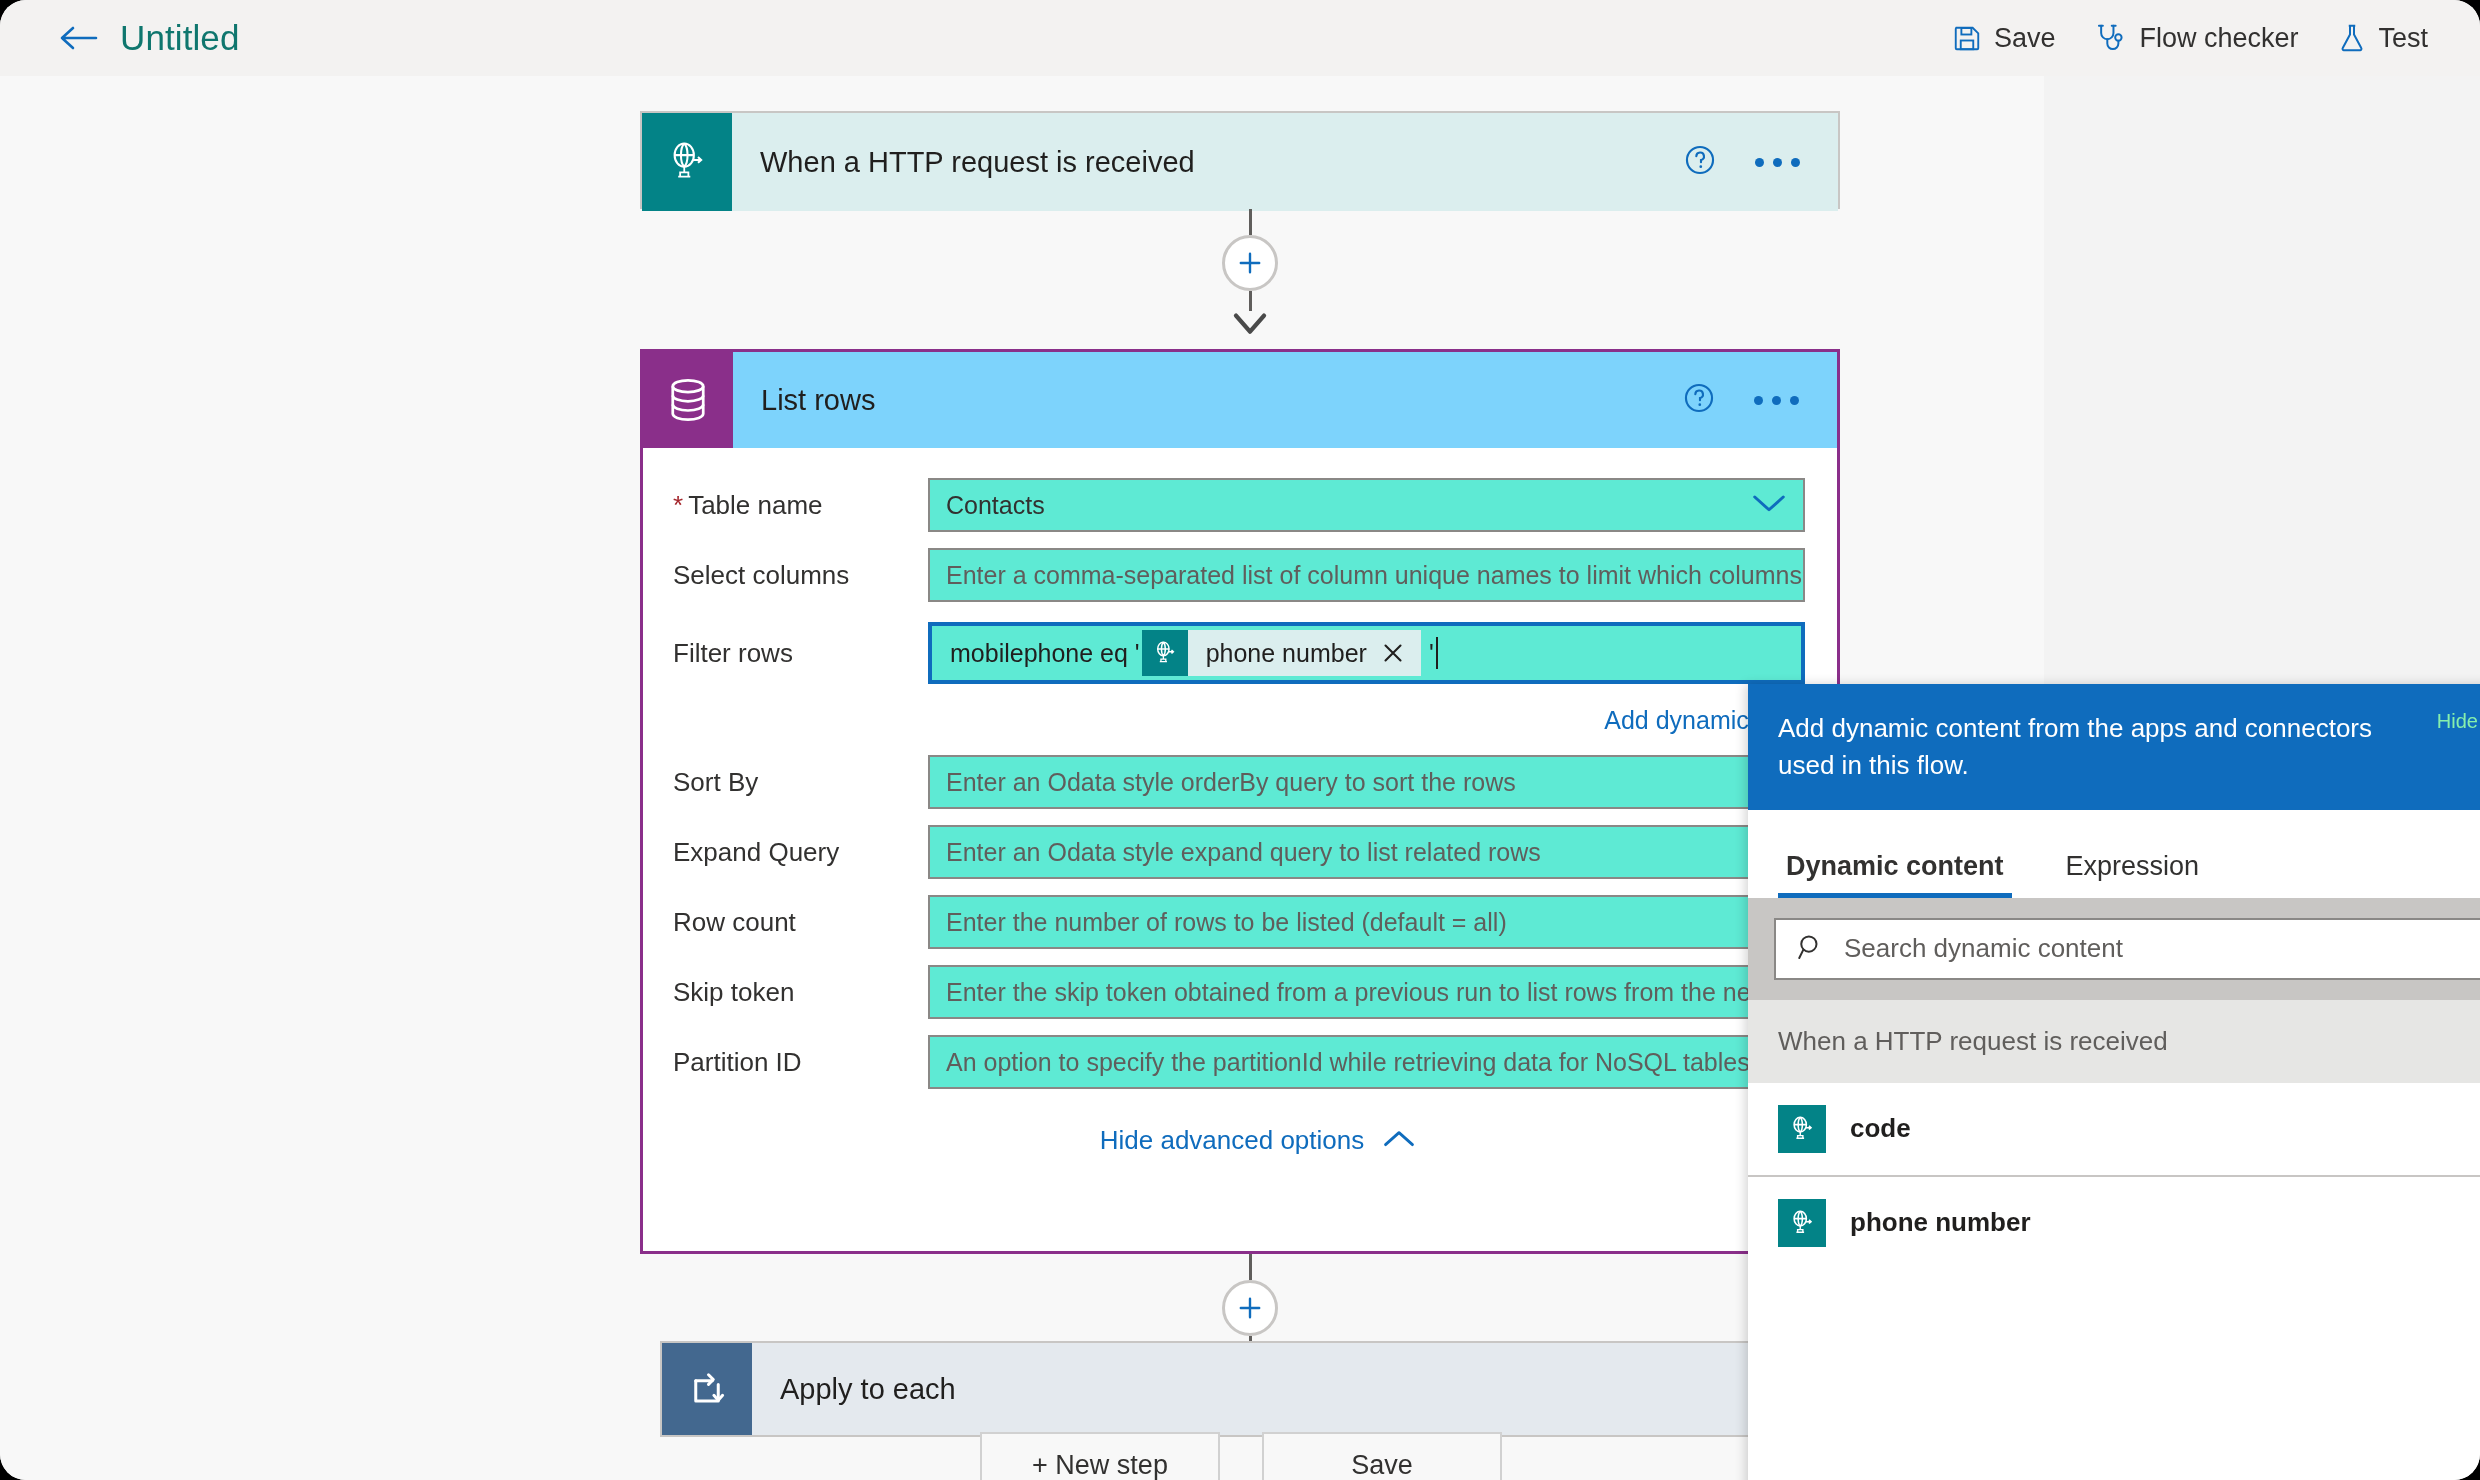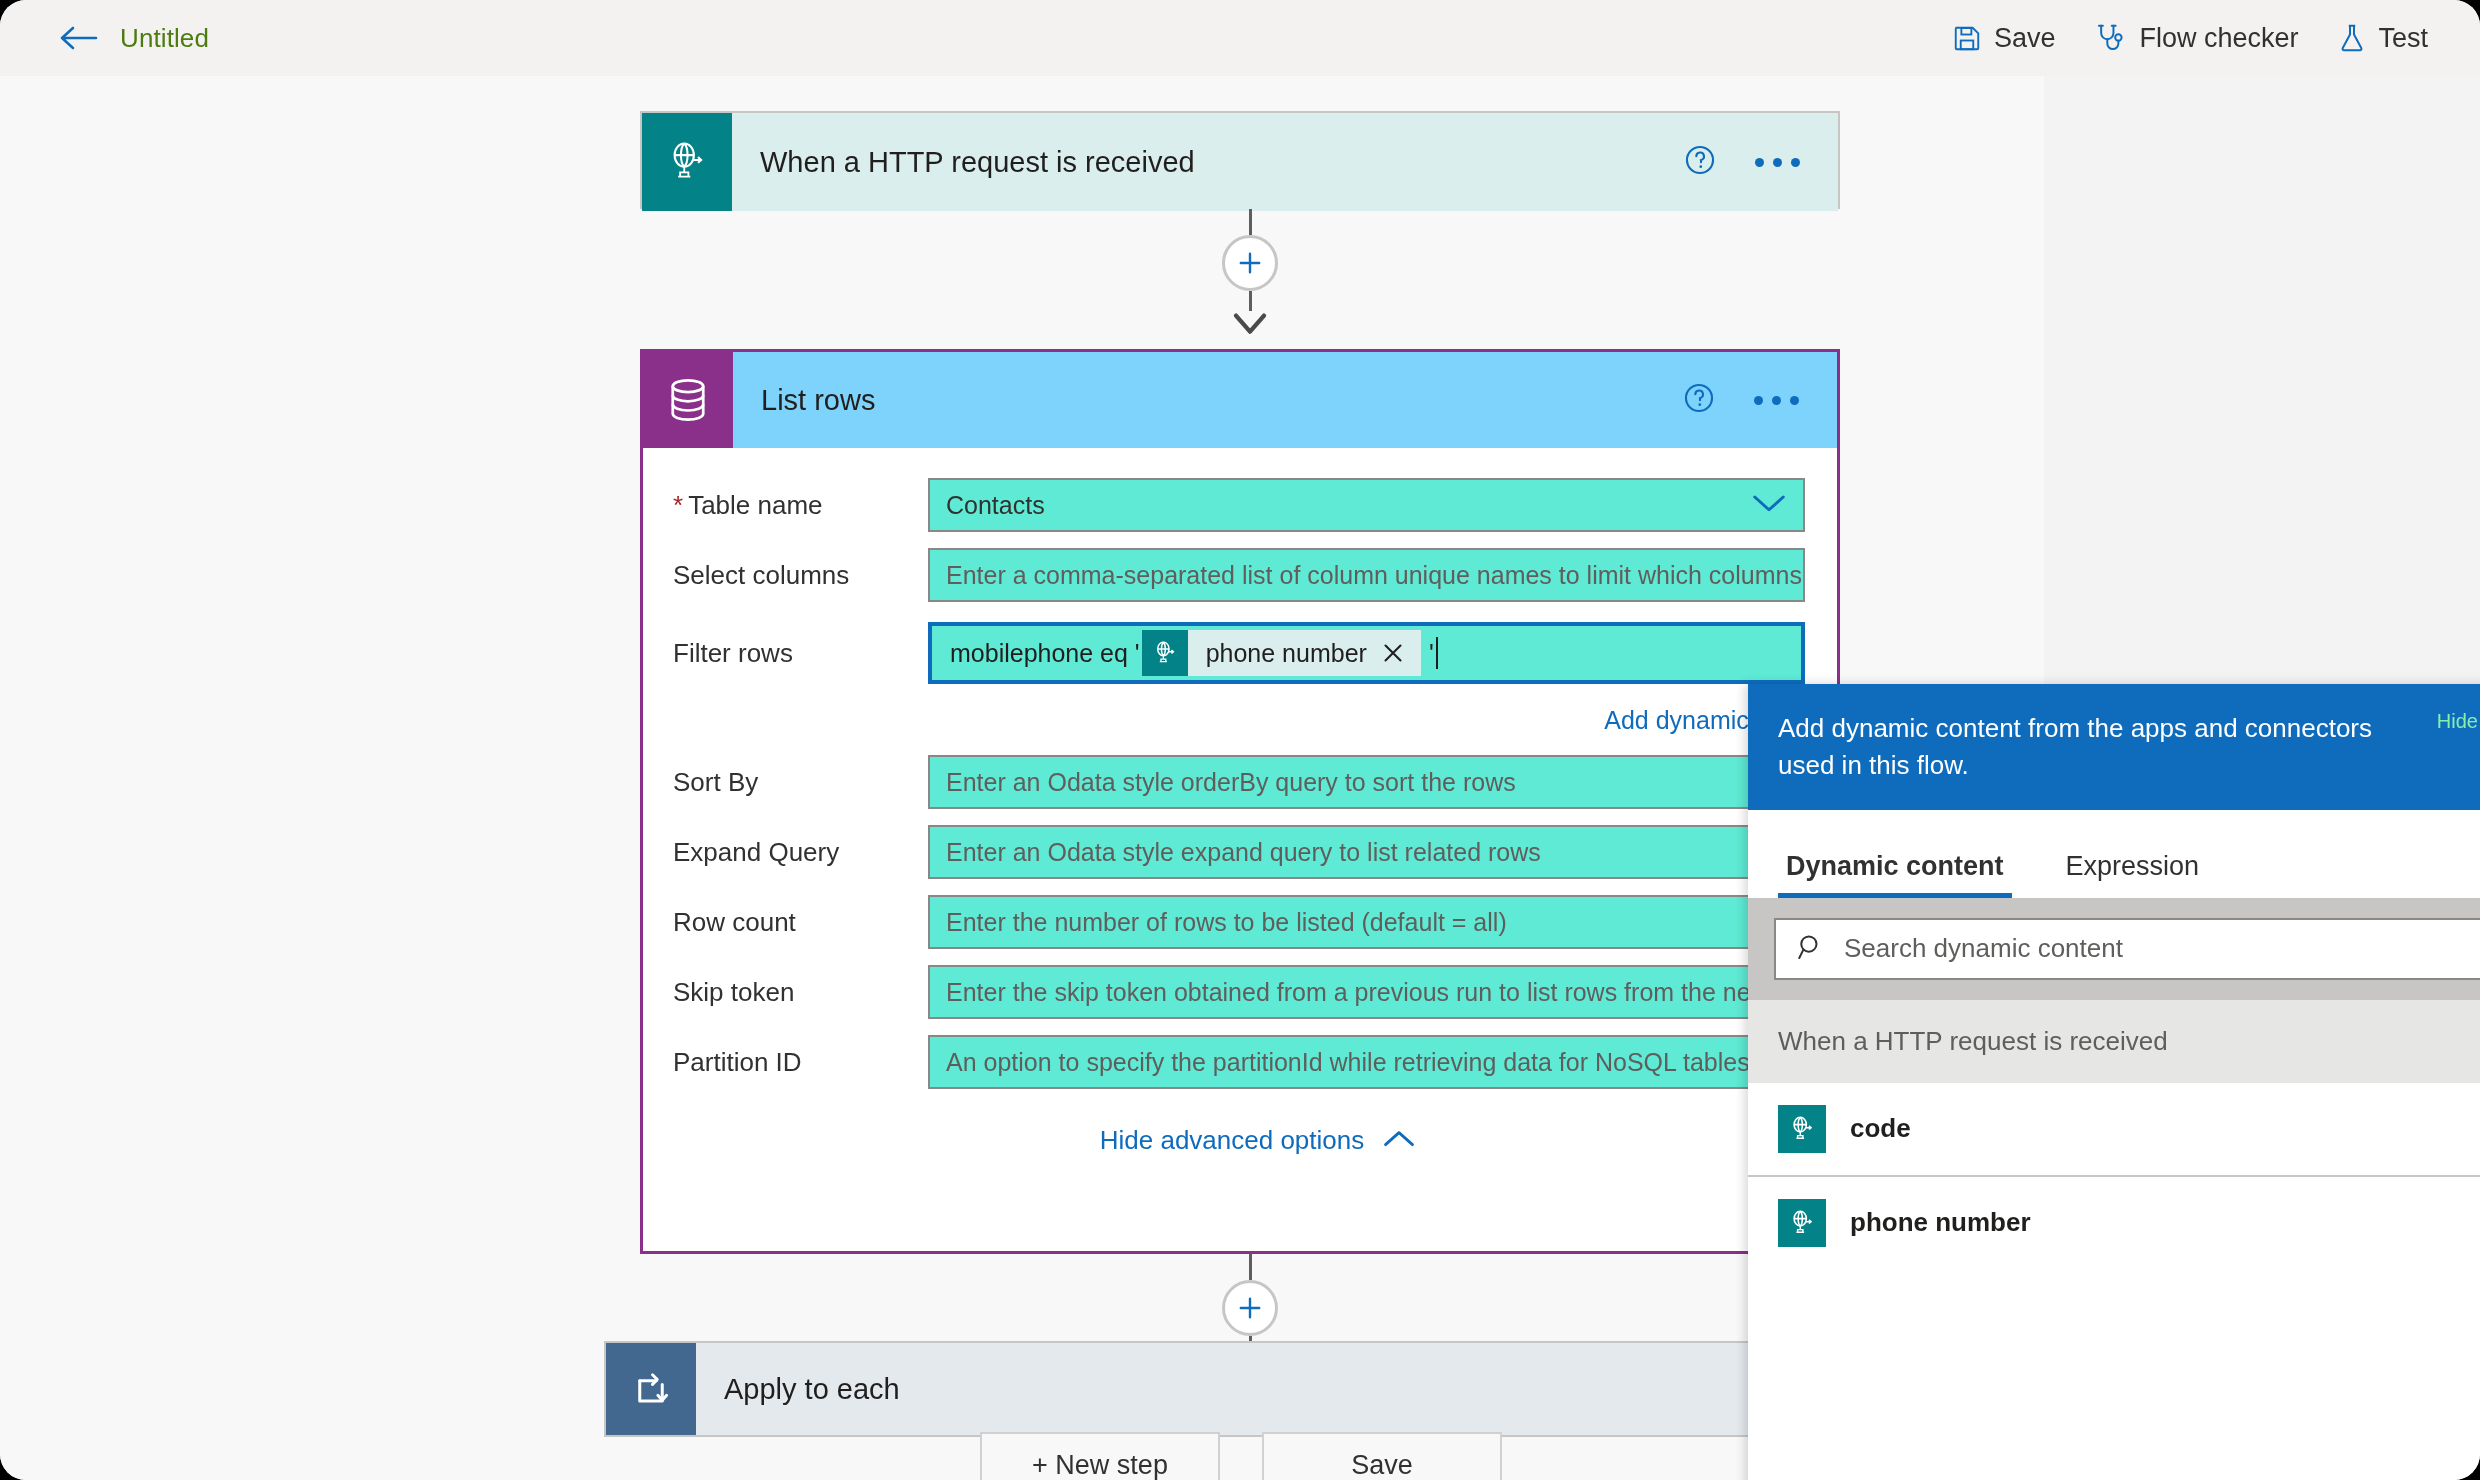--- a/index.html
+++ b/index.html
@@ -19,21 +19,21 @@
 
   
   #topbar {
     position: absolute; left: 0; top: 0; width: 2480px; height: 76px;
     background: #f3f2f1;
     display: flex; align-items: center;
   }
   #topbar-left { display: flex; align-items: center; padding-left: 58px; gap: 22px; }
   .back-arrow { width: 40px; height: 30px; display: block; }
   #flow-title {
-    font-size: 26px; color: #4d7c0f; letter-spacing: .1px;
+    font-size: 35px; color: #0f766e; letter-spacing: .1px;
   }
   #topbar-right {
     margin-left: auto; display: flex; align-items: center; gap: 40px; padding-right: 52px;
   }
   .cmd {
     display: flex; align-items: center; gap: 12px;
     font-size: 27px; color: #323130; cursor: pointer;
   }
   .cmd svg { display: block; }
 
@@ -74,21 +74,21 @@
   #card-listrows {
     left: 640px; top: 273px; width: 1200px; height: 905px;
     border: 3px solid #8a2f8a;
     background: #fff;
   }
   #card-listrows .card-head { background: #7dd3fc; height: 96px; }
   #card-listrows .card-icon { background: #8a2f8a; height: 96px; }
 
   
   #card-apply {
-    left: 604px; top: 1265px; width: 1200px; height: 96px;
+    left: 660px; top: 1265px; width: 1200px; height: 96px;
     border: 2px solid #c8c6c4;
   }
   #card-apply .card-head { background: #e4e9ee; height: 92px; }
   #card-apply .card-icon { background: #43688f; height: 92px; }
 
   
   .form-body { padding: 22px 0 0 0; }
   .form-row {
     display: flex; align-items: center; height: 70px; padding: 0 0 0 30px;
   }

